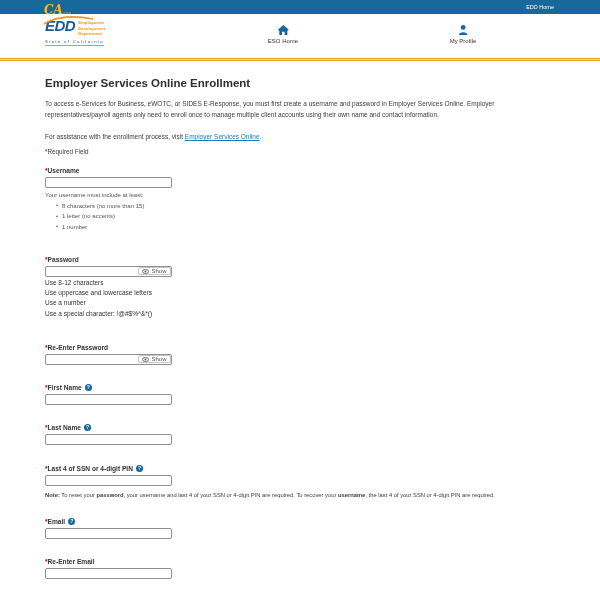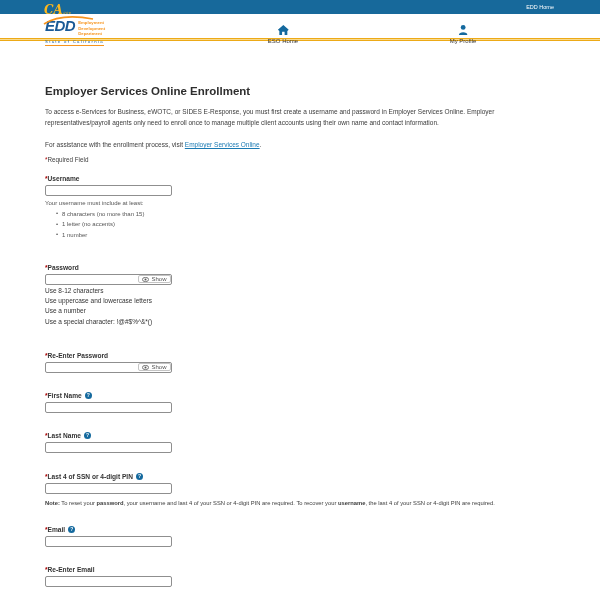--- a/index.html
+++ b/index.html
@@ -15,21 +15,21 @@
   
   .topbar { height:14px; background:#17699B; position:relative; }
   .ca-logo { position:absolute; left:44px; top:1px; color:#FDB81E;
              font-family:"DejaVu Serif", serif; font-style:italic; line-height:1; cursor:pointer; }
   .ca-logo .ca { font-size:12px; font-weight:bold; }
   .ca-logo .gov { font-size:4px; letter-spacing:.5px; }
   .edd-home { position:absolute; right:46px; top:4px; color:#fff; font-size:5.5px;
               text-decoration:none; cursor:pointer; }
 
   
-  .header { height:24px; background:#fff; position:relative; }
+  .header { height:44px; background:#fff; position:relative; }
   .edd-logo { position:absolute; left:45px; top:4px; cursor:pointer; }
   .edd-row { display:flex; align-items:flex-start; position:relative; }
   .edd-arc { position:absolute; left:-2px; top:-3px; }
   .edd-word { font-size:15px; font-weight:bold; font-style:italic; color:#1A5A96;
               line-height:1; letter-spacing:-0.5px; }
   .edd-dept { margin-left:3px; padding-top:2px; }
   .edd-dept div { font-size:4.3px; font-weight:bold; color:#F7941D; line-height:1.3; }
   .edd-tagline { margin-top:2px; font-size:4.3px; color:#1A5A96; letter-spacing:1.3px;
                  border-bottom:1.5px solid #F7941D; padding-bottom:1.5px;
                  white-space:nowrap; width:fit-content; }
@@ -38,21 +38,21 @@
               text-align:center; cursor:pointer; }
   .nav-eso { left:283px; } .nav-profile { left:463px; }
   .nav-item svg { display:block; margin:0 auto; }
   .nav-label { display:block; margin-top:3px; font-size:6px; color:#333; }
 
   .gold-line { height:3px;
     background:linear-gradient(to bottom,#EDAA17 0 1px,#F8DA8D 1px 2px,#EDAA17 2px 3px); }
 
   
   .main { padding:0 45px; }
-  h1 { margin-top:44px; font-size:11.5px; font-weight:600; color:#2e2e2e; letter-spacing:0; }
+  h1 { margin-top:16px; font-size:11.5px; font-weight:600; color:#2e2e2e; letter-spacing:0; }
   .intro { margin-top:9px; font-size:6.5px; line-height:1.7; color:#3c3c3c; max-width:520px; }
   .assist { margin-top:13px; font-size:6.5px; color:#3c3c3c; }
   .link { color:#1B7AB3; text-decoration:underline; cursor:pointer; }
   .required-note { margin-top:8px; font-size:6.3px; color:#3c3c3c; }
   .asterisk { color:#A80000; }
 
   .field-label { display:flex; align-items:center; gap:3px;
                  font-size:6.6px; font-weight:bold; color:#333; }
   input.text { display:block; margin-top:3px; width:127px; height:11px;
                border:1px solid #8f8f8f; border-radius:2px; background:#fff;

